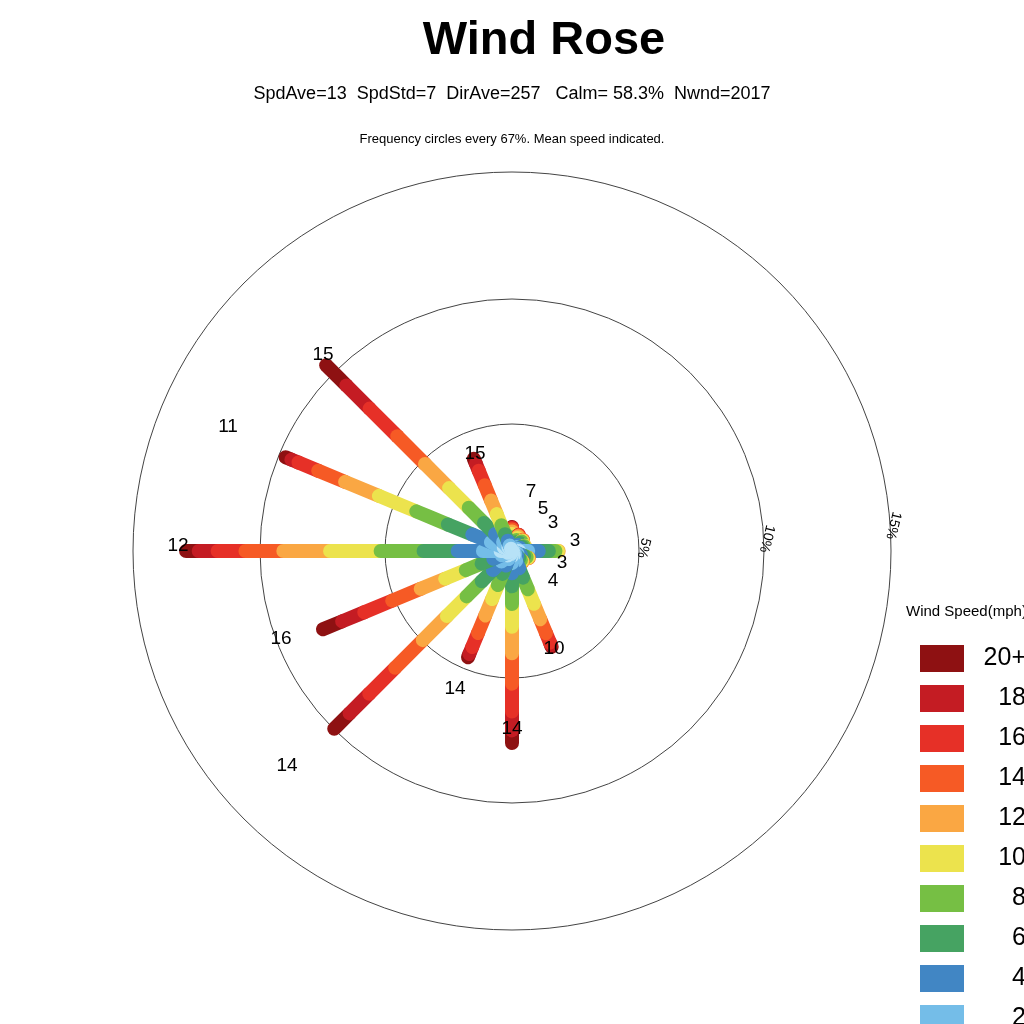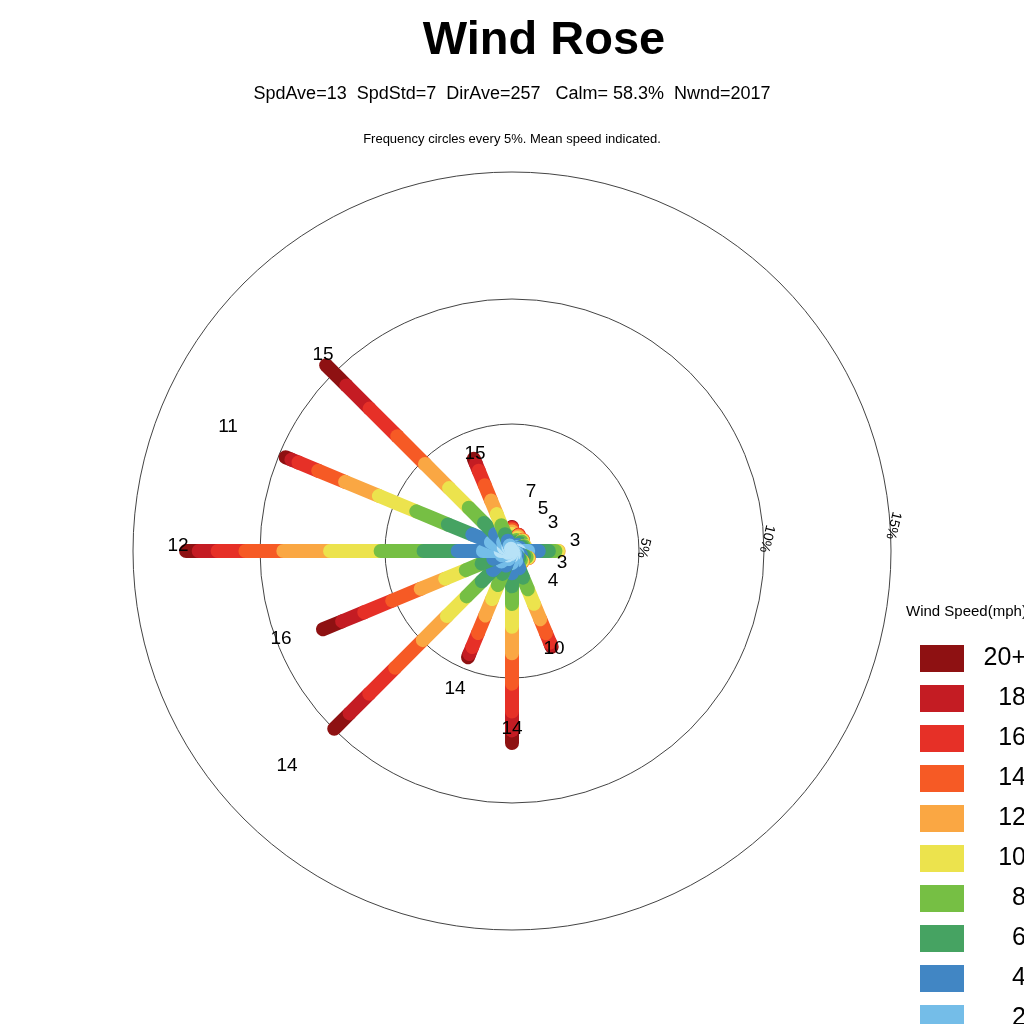--- a/index.html
+++ b/index.html
@@ -65,21 +65,21 @@
     text-align:right;
   }
 </style>
 </head>
 <body>
 
 <div id="wrap">
 
   <div class="title">Wind Rose</div>
   <div class="substats">SpdAve=13  SpdStd=7  DirAve=257   Calm= 58.3%  Nwnd=2017</div>
-  <div class="note">Frequency circles every 5%. Mean speed indicated.</div>
+  <div class="note">Frequency circles every 67%. Mean speed indicated.</div>
 
   <svg class="rose" id="rose-svg" width="1024" height="1024">
       <circle cx="512" cy="551" r="127" fill="none" stroke="#444" stroke-width="1"></circle>
       <circle cx="512" cy="551" r="252" fill="none" stroke="#444" stroke-width="1"></circle>
       <circle cx="512" cy="551" r="379" fill="none" stroke="#444" stroke-width="1"></circle>
       <g transform="translate(642.2823682932437,537.3067713119374) rotate(104)">
         <text x="0" y="0" font-size="14" font-family="&quot;Liberation Sans&quot;, sans-serif" fill="#000" text-anchor="start">5%</text>
       </g>
       <g transform="translate(766.597605214278,524.2407134034808) rotate(104)">
         <text x="0" y="0" font-size="14" font-family="&quot;Liberation Sans&quot;, sans-serif" fill="#000" text-anchor="start">10%</text>

